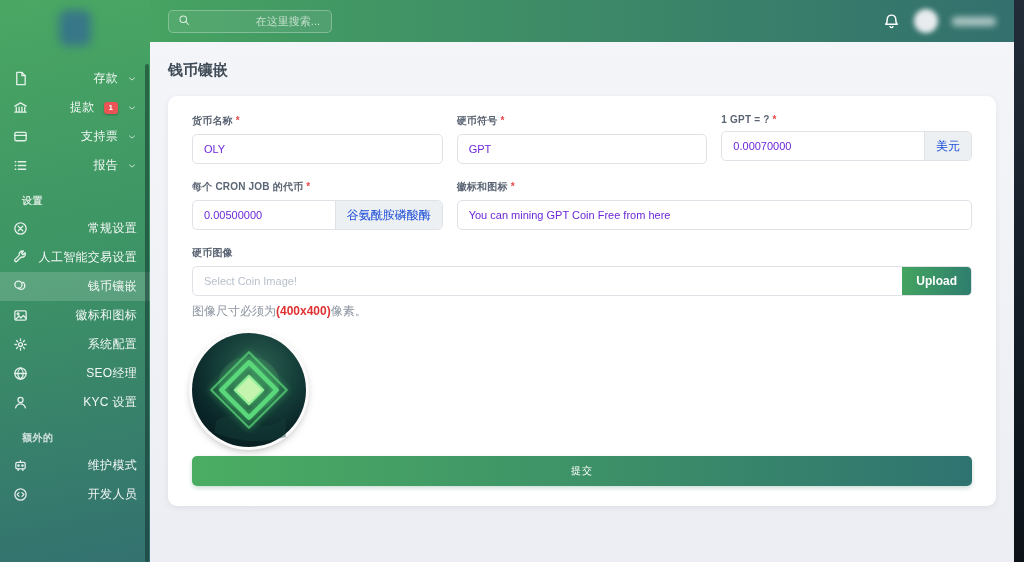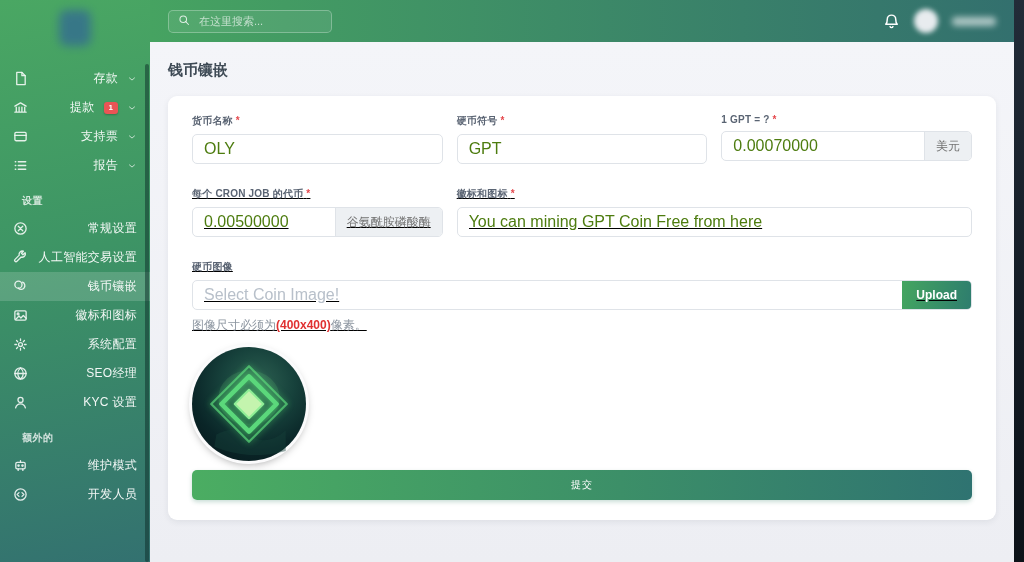--- a/index.html
+++ b/index.html
@@ -33,46 +33,46 @@
     background:rgba(12,44,40,.5); border-radius:2px; }
 
   
   .main { flex:1; display:flex; flex-direction:column; min-width:0; }
   .topbar { flex:0 0 42px; height:42px; display:flex; align-items:center; padding:0 18px;
     background:linear-gradient(90deg,#46a361,#33706e); }
   .search { width:164px; height:23px; border:1px solid rgba(255,255,255,.28);
     background:rgba(255,255,255,.08); border-radius:5px; display:flex; align-items:center;
     gap:7px; padding:0 9px; color:rgba(255,255,255,.8); }
   .search input { background:transparent; border:none; outline:none; width:100%;
-    color:rgba(255,255,255,.92); font-size:11px; font-family:inherit; }
+    color:rgba(255,255,255,.92); font-size:11px; font-family:inherit;text-align:right; }
   .search input::placeholder { color:rgba(255,255,255,.65); }
   .top-right { margin-left:auto; display:flex; align-items:center; gap:14px; }
   .bell { color:#fff; display:flex; cursor:pointer; }
   .avatar { width:24px; height:24px; border-radius:50%; background:#e8ecef; filter:blur(2.5px); }
   .user-blur { width:44px; height:9px; border-radius:4px; background:rgba(255,255,255,.6); filter:blur(3px); }
 
   .content { flex:1; padding:15px 18px; overflow:hidden;
     background:linear-gradient(180deg,#f4f5f9 0%,#edeef3 100%); }
   .page-title { font-size:15px; font-weight:600; color:#3e4a55; margin:4px 0 16px; }
   .card { background:#fff; border-radius:9px; box-shadow:0 2px 6px rgba(40,50,60,.08);
     padding:18px 24px 20px; }
   .row { display:flex; gap:14px; }
-  .row + .row, .field-block { margin-top:23px;text-decoration:underline; }
+  .row + .row, .field-block { margin-top:16px; }
   .field { flex:1; min-width:0; }
   .w-third { flex:0 0 calc((100% - 28px)/3); }
   label.f-label { display:block; font-size:10px; font-weight:600; color:#5a6473;
     margin-bottom:6px; letter-spacing:.2px; }
   .req { color:#e5484d; }
   .control { display:flex; align-items:stretch; border:1px solid #dfe3e8; border-radius:5px;
     height:30px; overflow:hidden; background:#fff; }
   .control input { flex:1; min-width:0; border:none; outline:none; padding:0 11px;
-    font-size:16px; color:#4d7c0f; font-family:inherit; background:transparent; }
+    font-size:11px; color:#6d28d9; font-family:inherit; background:transparent; }
   .control input::placeholder { color:#b8c0ca; }
   .addon { flex:0 0 auto; display:flex; align-items:center; padding:0 11px;
-    background:#edf0f3; border-left:1px solid #dfe3e8; font-size:12px; color:#737373; }
+    background:#edf0f3; border-left:1px solid #dfe3e8; font-size:12px; color:#1d4ed8; }
   .upload { flex:0 0 auto; border:none; padding:0 14px; cursor:pointer;
     background:linear-gradient(100deg,#44a560,#2e7d6e); color:#fff; font-size:12px;
     font-weight:600; font-family:inherit; }
   .hint { font-size:12px; color:#8d96a1; margin:7px 0 0; }
   .hint .hint-size { color:#e03131; font-weight:bold; }
   .coin-preview { margin-top:13px; width:114px; height:114px; border-radius:50%;
     background:radial-gradient(circle at 58% 32%,#2d6051 0%,#17423c 35%,#0a2628 65%,#051317 100%);
     box-shadow:0 0 0 3px #fbfbfc, 0 3px 8px rgba(0,0,0,.35);
     display:flex; align-items:center; justify-content:center; }
   .submit { margin-top:9px; width:100%; height:30px; border:none; border-radius:5px;

